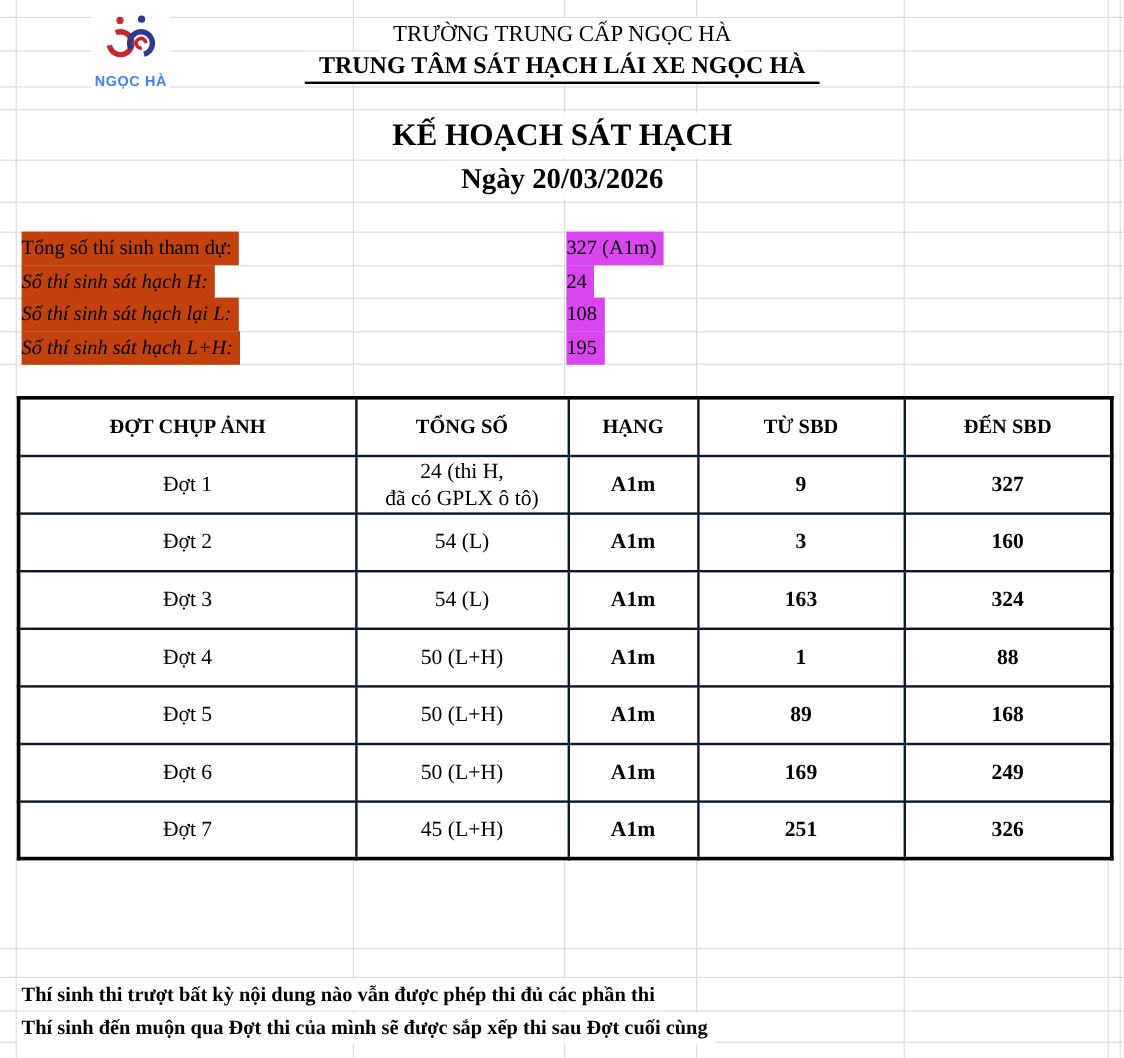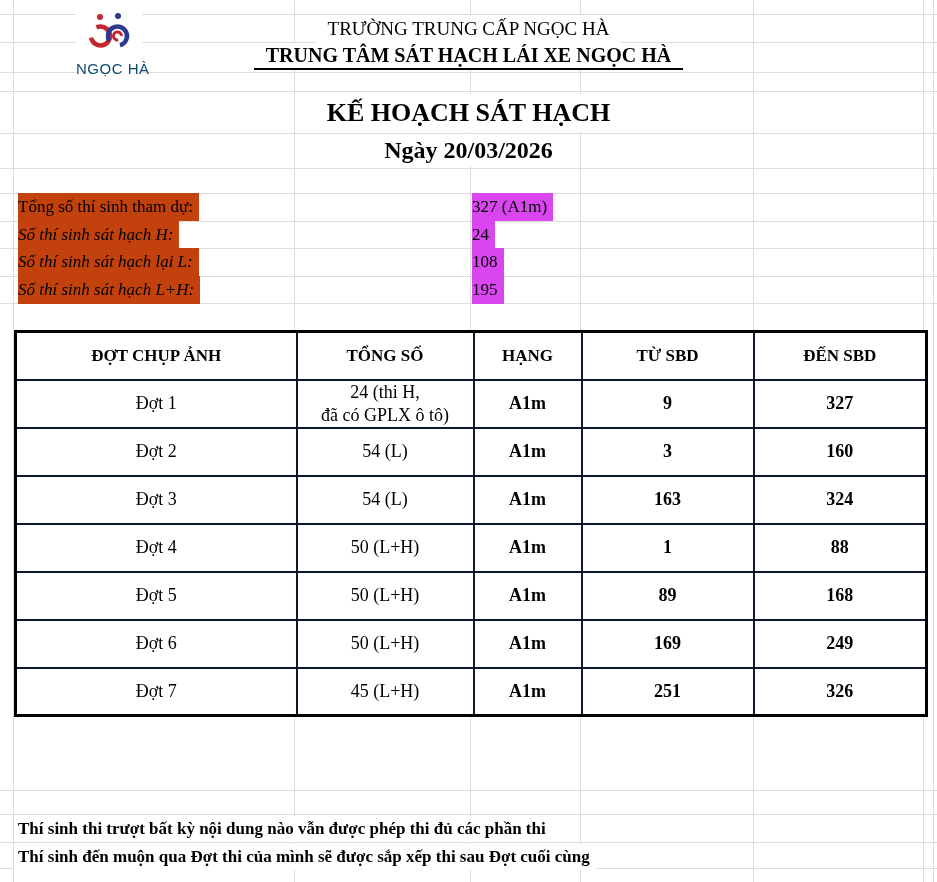--- a/index.html
+++ b/index.html
@@ -10,21 +10,21 @@
     font-family:"Liberation Serif", serif;
     color:#000;
     overflow:hidden;
   }
   
   .gl-h { position:absolute; left:0; width:937px; height:1px; background:#dcdcdc; z-index:1; }
   .gl-v { position:absolute; top:0; height:882px; width:1px; background:#dcdcdc; z-index:1; }
 
   
   .logo-wrap { position:absolute; left:76px; top:9px; width:66px; text-align:center; z-index:3; background:#fff; }
-  .logo-text { font-family:"Liberation Sans", sans-serif; font-weight:normal; font-size:15px; letter-spacing:0.5px; color:#0c4a6e; margin-top:1px; white-space:nowrap; }
+  .logo-text { font-family:"Liberation Sans", sans-serif; font-weight:bold; font-size:12px; letter-spacing:0.5px; color:#3b82f6; margin-top:1px; white-space:nowrap; }
 
   
   .c-row { position:absolute; left:0; width:937px; text-align:center; z-index:2; }
   .c-row > span { display:inline-block; background:#fff; padding:0 12px; white-space:nowrap; }
   .school1 { top:15px; } .school1 > span { font-size:19px; line-height:28px; }
   .school2 { top:43px; } .school2 > span { font-size:20px; font-weight:bold; line-height:24px; border-bottom:2px solid #000; padding-bottom:1px; }
   .main-title { top:94px; } .main-title > span { font-size:26px; font-weight:bold; line-height:38px; }
   .date-line { top:134px; } .date-line > span { font-size:24px; font-weight:bold; line-height:32px; }
 
   

